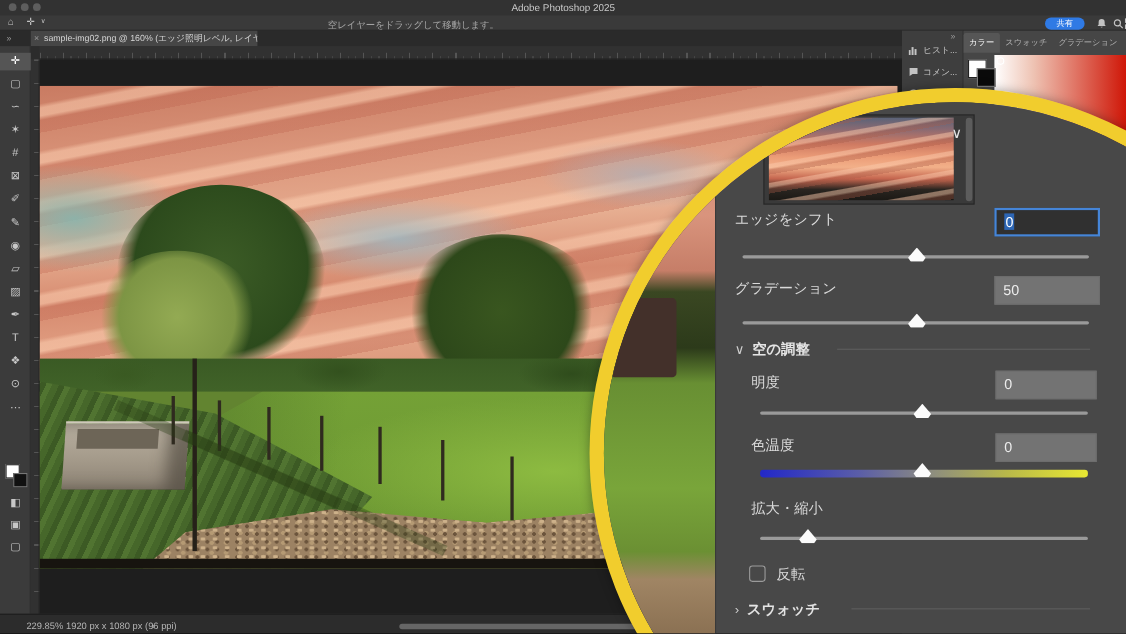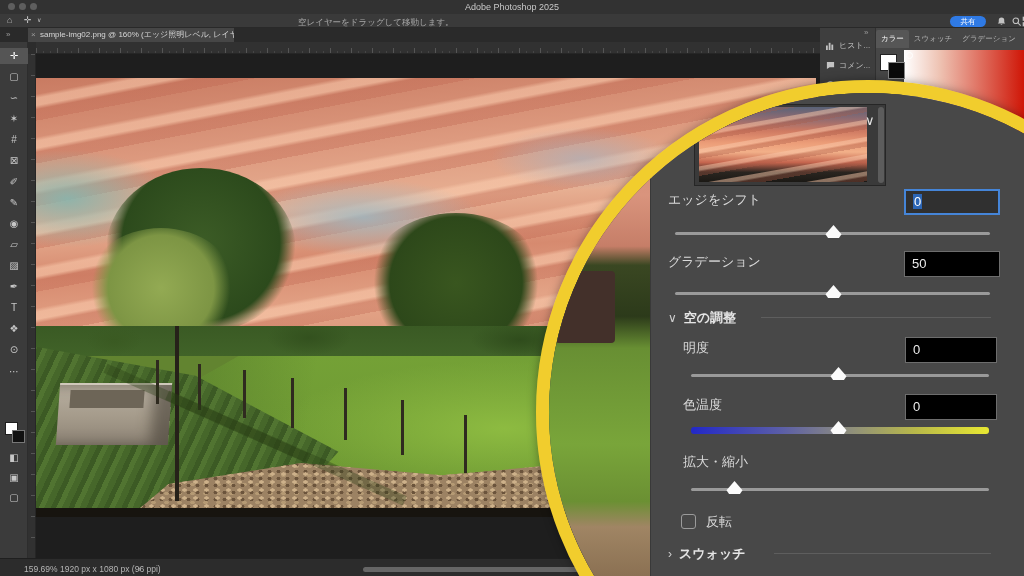--- a/index.html
+++ b/index.html
@@ -119,21 +119,21 @@
     background:linear-gradient(180deg,#cf8872 0%,#d9947d 16%,#c67e68 24%,#3a4722 27%,#2c3a1a 35%,#688f33 40%,#79a53a 55%,#6b9033 64%,#a08564 68%,#8a7052 76%,#262626 80%,#1f1f1f 100%);}
   .mag-building{left:6px;top:178px;width:60px;height:72px;background:#43302a;border-radius:4px;}
   .mag-panel{left:101px;top:0;width:537px;height:638px;background:#484848;border-left:1px solid #393939;box-sizing:border-box;}
   .thumb-frame{left:145px;top:11px;width:192px;height:82px;background:#3a3a3a;border:1px solid #262626;box-sizing:border-box;}
   .thumb-img{left:150px;top:14px;width:168px;height:75px;
     background:repeating-linear-gradient(170deg, rgba(255,220,195,0) 0 7px, rgba(250,200,170,.5) 8px 11px, rgba(170,90,70,.35) 13px 17px),
                linear-gradient(180deg,#5a6378 0%,#8a6a72 14%,#cf7a62 32%,#ec9d78 48%,#f2b089 60%,#c4654e 74%,#2a2520 87%,#1b1915 100%);}
   .thumb-chevron{left:316px;top:20px;color:#e6e6e6;font-size:13px;}
   .thumb-scroll{left:329px;top:14px;width:6px;height:76px;background:#5c5c5c;border-radius:3px;}
   .d-label{color:#dadada;font-size:13px;white-space:nowrap;}
-  .d-input{width:96px;height:26px;background:#000000;border:1px solid #6d6d6d;box-sizing:border-box;
+  .d-input{width:96px;height:26px;background:#737373;border:1px solid #6d6d6d;box-sizing:border-box;
            color:#ececec;font-size:13px;line-height:24px;padding-left:7px;}
   .d-input.focused{background:#303030;border:2px solid #4585d8;line-height:22px;}
   .d-input.focused .selval{background:#2d66b5;color:#fff;padding:0 1px;}
   .sl-track{height:3px;background:#9a9a9a;border-radius:2px;}
   .sl-temp{height:7px;border-radius:3px;
     background:linear-gradient(90deg,#2228c8 0%,#5a5da8 30%,#8c8c80 52%,#b8b84a 75%,#e8e832 100%);}
   .sl-thumb{width:17px;height:13px;background:#fbfbfb;
     clip-path:polygon(50% 0%,97% 72%,82% 100%,18% 100%,3% 72%);
     filter:drop-shadow(0 1px 1px rgba(0,0,0,.4));}
   .sec-label{color:#e4e4e4;font-size:13px;font-weight:bold;white-space:nowrap;}
@@ -271,21 +271,21 @@
         <div class="ptab">パターン</div>
       </div>
       <div class="abs colorfield"></div>
       <div class="abs cf-dot"></div>
       <div class="abs sw-fg"></div>
       <div class="abs sw-bg"></div>
     </div>
   </div>
 
   <div class="abs statusbar">
-    <span class="abs st-text" style="left:24px">159.69%</span>
+    <span class="abs st-text" style="left:24px">229.85%</span>
     <span class="abs st-text" style="left:60px">1920 px x 1080 px (96 ppi)</span>
     <span class="abs st-text" style="left:138px">›</span>
     <div class="abs hscroll"></div>
   </div>
 
   <div class="abs magnifier">
     <div class="mag-inner">
       <div class="abs mag-photo"></div>
       <div class="abs mag-building"></div>
       <div class="abs mag-panel"></div>

